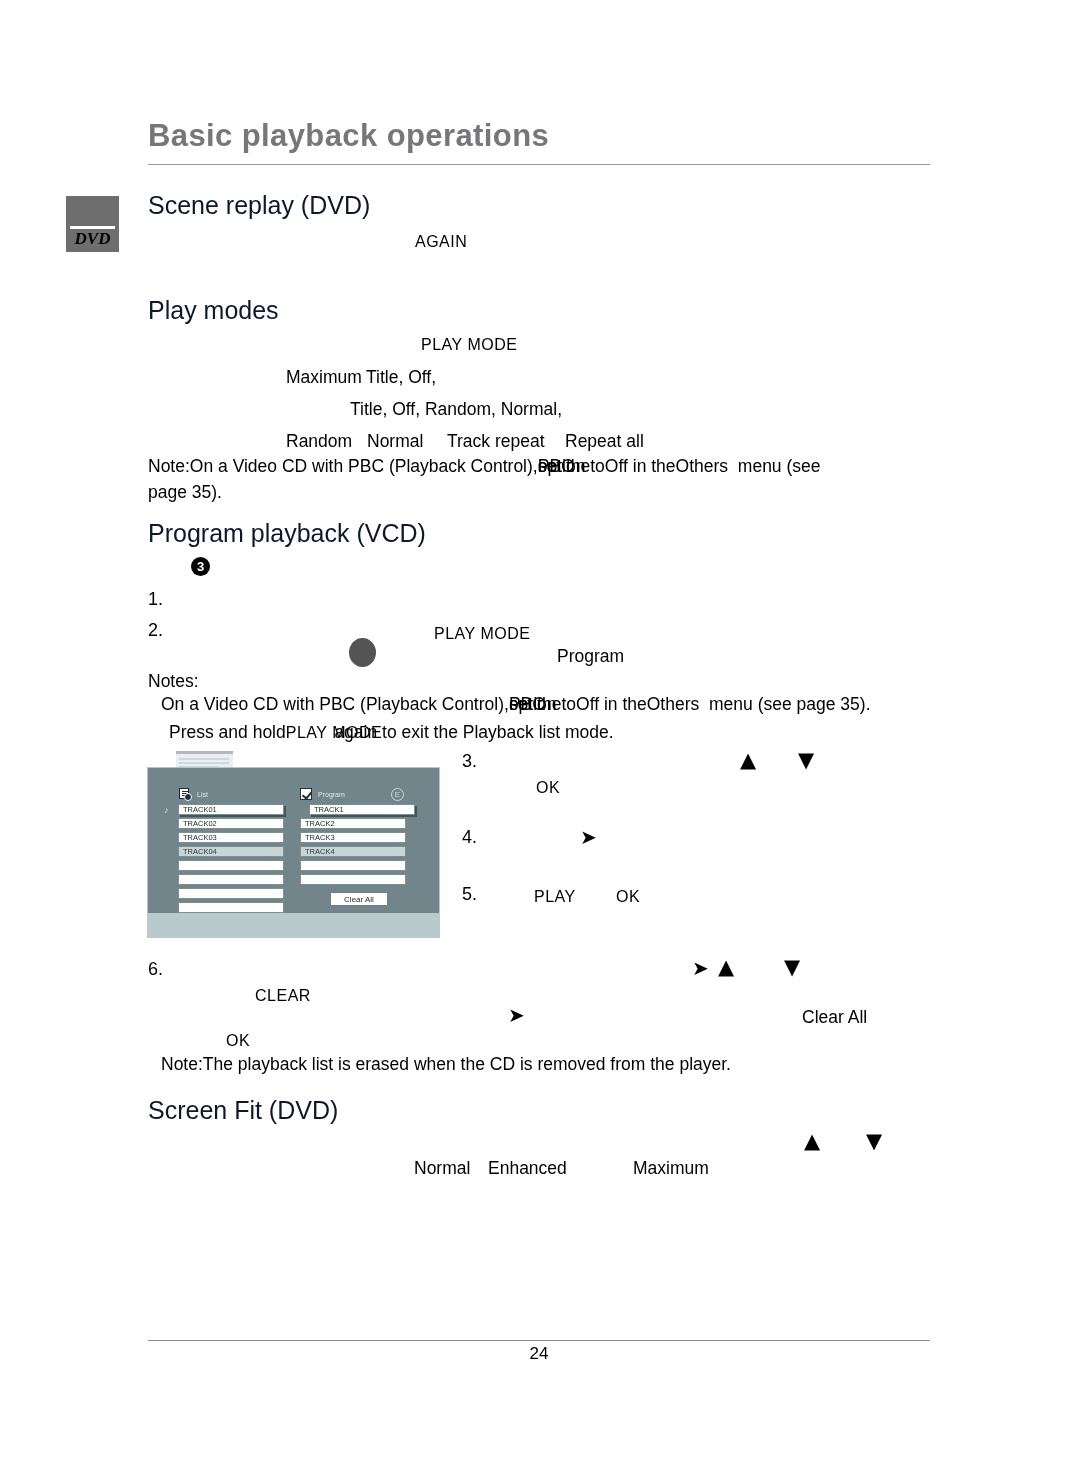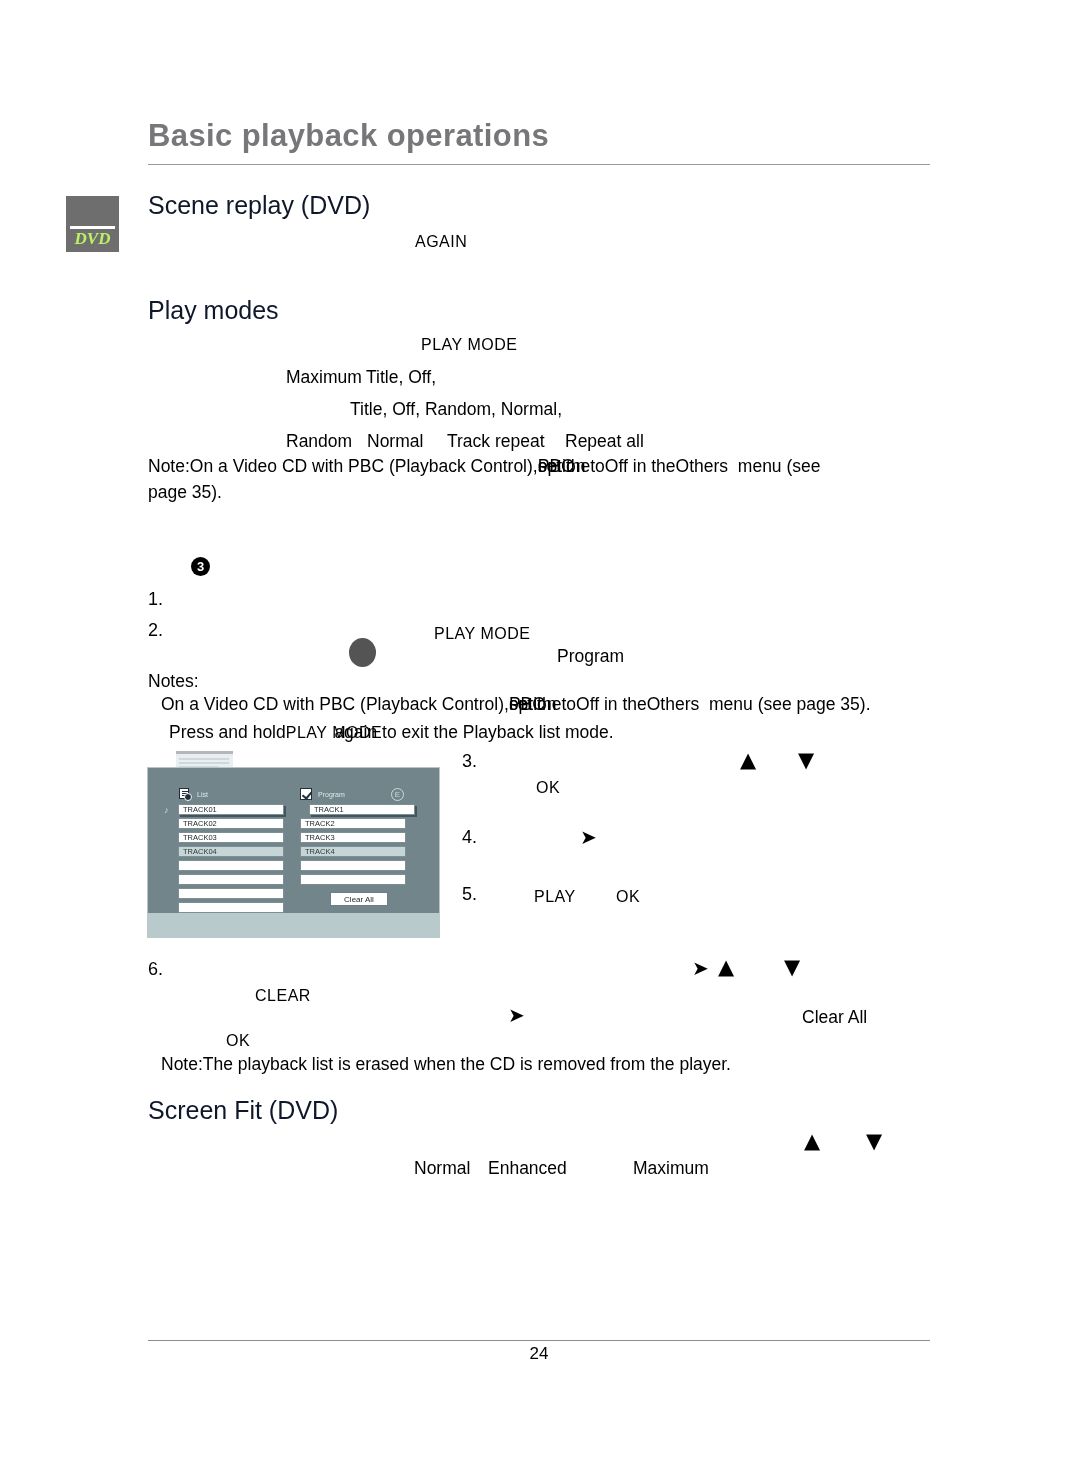--- a/index.html
+++ b/index.html
@@ -59,21 +59,21 @@
   }
   .dvd-badge .dvd-text {
     position: absolute;
     left: 0;
     top: 33px;
     width: 53px;
     text-align: center;
     font-style: italic;
     font-weight: bold;
     font-size: 17px;
-    color: #bef264;
+    color: #000000;
     font-family: "Liberation Serif", serif;
   }
 
   
   .h2 {
     position: absolute;
     font-size: 25px;
     font-weight: normal;
     color: #0f172a;
     white-space: nowrap;
@@ -336,20 +336,21 @@
   <div class="txt" style="left:286px; top:430px;">Random</div>
   <div class="txt" style="left:367px; top:430px;">Normal</div>
   <div class="txt" style="left:447px; top:430px;">Track repeat</div>
   <div class="txt" style="left:565px; top:430px;">Repeat all</div>
 
   <div class="note-line" style="left:148px; top:456px;">
     <span>Note:</span><span>On a Video CD with PBC (Playback Control),</span><span class="ovwrap"><span>set the</span></span><span class="ovwrap"><span>PBC</span></span><span>option to</span><span>Off</span>&nbsp;<span>in the</span><span>Others</span>&nbsp;&nbsp;<span>menu (see</span>
   </div>
   <div class="txt" style="left:148px; top:481px;">page 35).</div>
 
+  <div class="h2" style="left:148px; top:519px;">Program playback (VCD)</div>
 
   <div class="bullet-circle" style="left:191px; top:557px;">3</div>
 
   <div class="num" style="left:148px; top:589px;">1.</div>
   <div class="num" style="left:148px; top:620px;">2.</div>
 
   <div class="txt smallcap" style="left:434px; top:623px;">PLAY MODE</div>
   <div class="gray-dot" style="left:349px; top:638px;"></div>
   <div class="txt" style="left:557px; top:645px;">Program</div>
 

